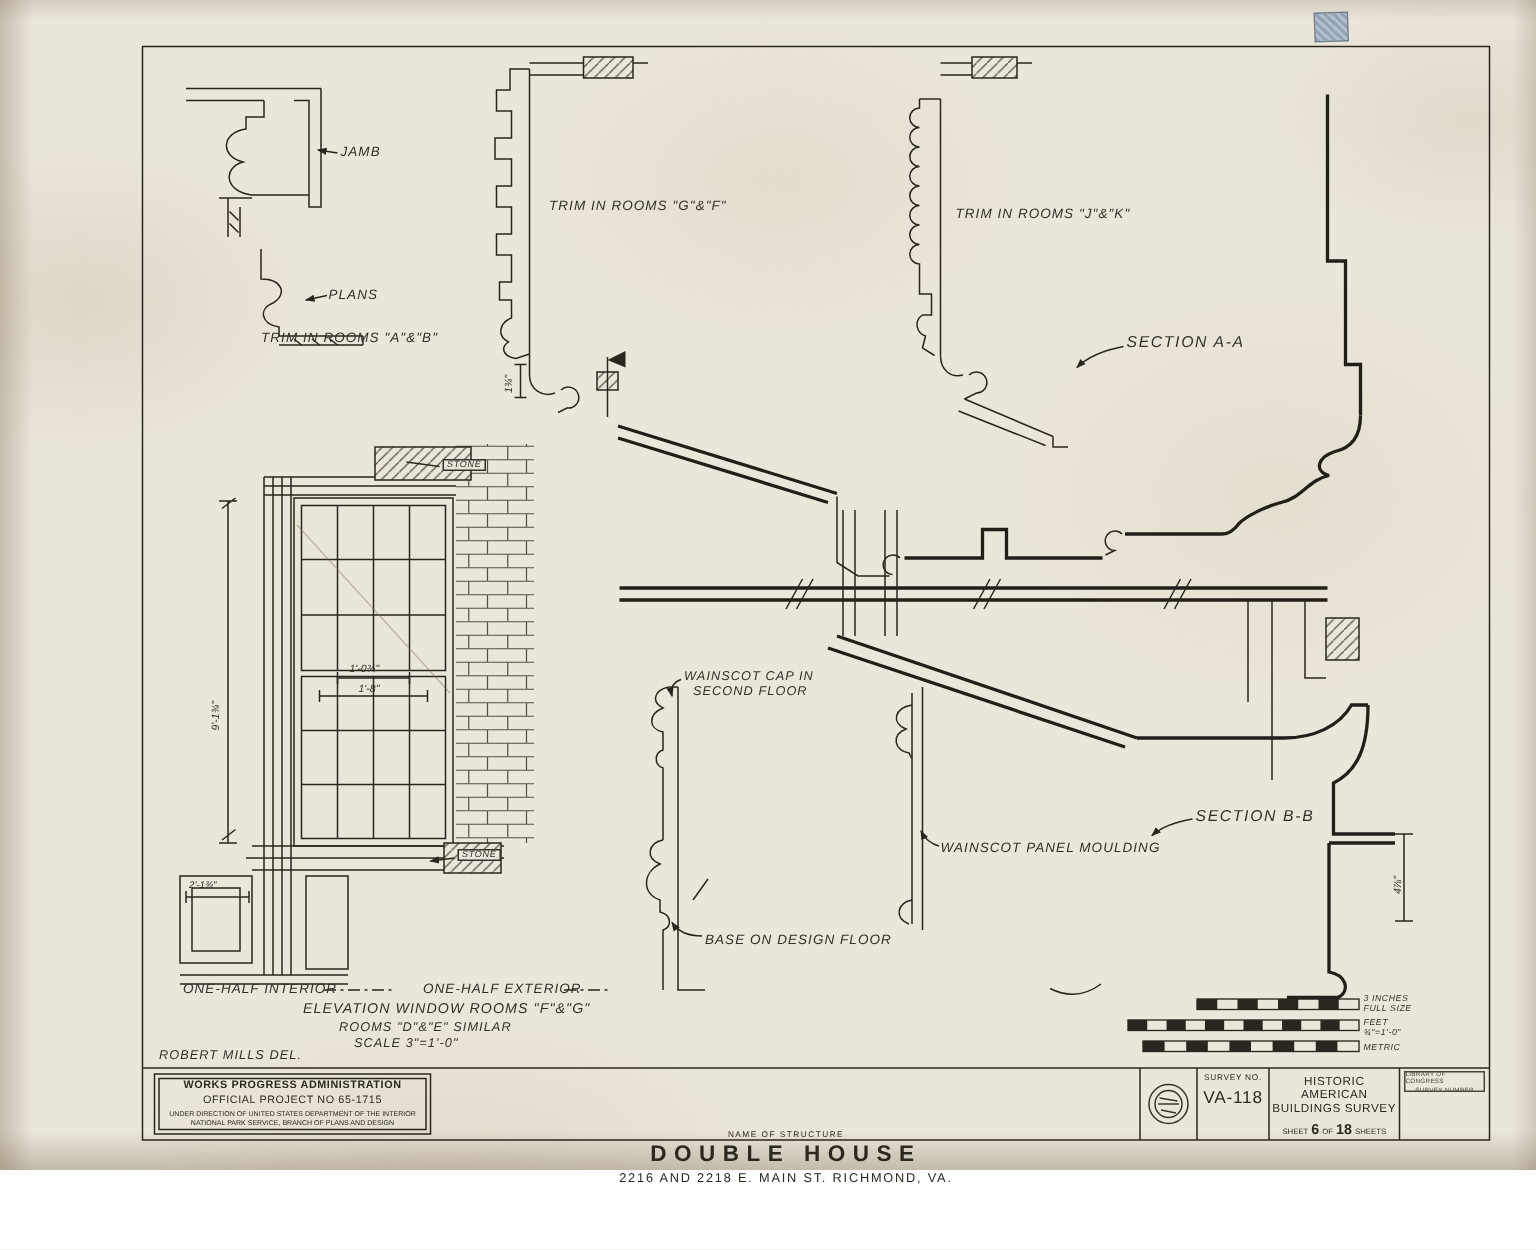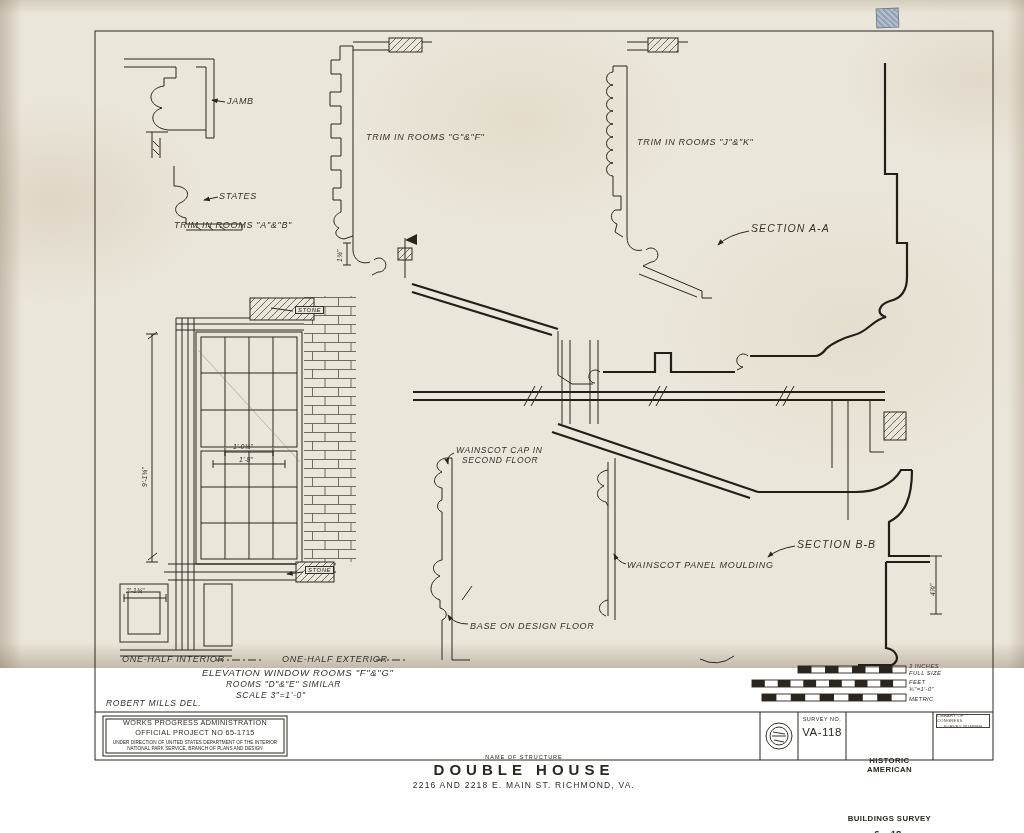--- a/index.html
+++ b/index.html
@@ -1,18 +1,18 @@
 <!DOCTYPE html>
 <html><head>
 <meta charset="utf-8">
 <style>
   * { margin:0; padding:0; box-sizing:border-box; }
   html,body { width:1024px; height:833px; overflow:hidden; }
   .page {
-    position:relative; width:1024px; height:668px;
+    position:relative; width:1024px; height:780px;
     font-family:"Liberation Sans", sans-serif; color:#2e2a23;
     background:
       radial-gradient(240px 160px at 520px 120px, rgba(176,158,120,.13), transparent 70%),
       radial-gradient(280px 210px at 850px 330px, rgba(176,158,120,.11), transparent 70%),
       radial-gradient(320px 170px at 300px 790px, rgba(150,130,95,.13), transparent 70%),
       radial-gradient(220px 150px at 55px 200px, rgba(150,130,95,.15), transparent 70%),
       radial-gradient(200px 120px at 980px 80px, rgba(150,130,95,.12), transparent 70%),
       linear-gradient(90deg, rgba(110,95,70,.30) 0, rgba(110,95,70,0) 22px),
       linear-gradient(270deg, rgba(110,95,70,.22) 0, rgba(110,95,70,0) 16px),
       linear-gradient(0deg, rgba(110,95,70,.32) 0, rgba(110,95,70,0) 26px),
@@ -37,30 +37,30 @@
   .ttl { font-size:15px; letter-spacing:2.6px; font-weight:bold; }
   .dim { position:absolute; font-size:7px; font-style:italic; white-space:nowrap; color:#33302a; }
   .s65 { font-size:6.5px; }
   .rot { transform:rotate(-90deg); transform-origin:left top; }
   .stone { position:absolute; font-size:6px; font-style:italic; letter-spacing:.5px;
            border:1px solid #33302a; padding:0 2px; background:rgba(235,230,218,.9); }
   .sc { position:absolute; font-size:5.8px; font-style:italic; letter-spacing:.4px;
         white-space:nowrap; color:#33302a; }
   .tbx { position:absolute; display:flex; flex-direction:column; align-items:center;
          text-align:center; color:#2c2820; }
-  .w1 { font-size:7.2px; font-weight:normal; letter-spacing:.4px; }
+  .w1 { font-size:7.2px; font-weight:bold; letter-spacing:.4px; }
   .w2 { font-size:7.2px; letter-spacing:.4px; margin-top:1px; }
   .w3 { font-size:4.7px; margin-top:3px; }
   .w4 { font-size:4.7px; margin-top:1px; }
   .nos { font-size:5.5px; letter-spacing:1px; }
   .bigname { font-size:15px; font-weight:bold; letter-spacing:5px; margin-top:1px; }
   .addr { font-size:8.5px; letter-spacing:1.2px; margin-top:2px;text-align:center; }
   .svlbl { font-size:5.5px; letter-spacing:.5px; }
   .svno  { font-size:11.5px; letter-spacing:.5px; margin-top:4px; }
-  .habs1 { font-size:7.8px; font-weight:bold; letter-spacing:.4px;margin-top:40px; }
+  .habs1 { font-size:7.8px; font-weight:normal; letter-spacing:.4px; }
   .sheetrow { display:flex; align-items:baseline; gap:2px; margin-top:5px; }
   .sheetrow .sm { font-size:5.2px; } .sheetrow .bg { font-size:9.5px; font-weight:bold; }
   .lib { position:absolute; display:flex; flex-direction:column; justify-content:center;
          align-items:center; border:1px solid #4a443a; font-size:4.2px; color:#4a443a;
          letter-spacing:.2px; line-height:1.3; }
   .stamp { position:absolute; left:876px; top:8px; width:23px; height:20px;
            background:repeating-linear-gradient(45deg,#8299b0 0 2px,#a9b9c9 2px 4px);
            border:1px solid #5a6e85; opacity:.85; transform:rotate(-2deg); }
 </style>
 </head>
@@ -225,21 +225,21 @@
       <path class="ln" d="M760,712 V760 M798,712 V760 M846,712 V760 M933,712 V760"></path>
       <rect class="ln" x="103" y="716" width="184" height="40"></rect>
       <rect class="ln" x="106" y="719" width="178" height="34" stroke-width="0.7"></rect>
       <circle class="seal" cx="779" cy="736" r="13"></circle>
       <circle class="seal" cx="779" cy="736" r="9"></circle>
       <path class="seal" d="M773,732 l12,2 M772,736 h14 M774,740 l10,2" stroke-width="0.7"></path>
     </g>
   </svg>
 
   <div class="ann" style="left:227px;top:96px">JAMB</div>
-  <div class="ann" style="left:219px;top:191px">STATES</div>
+  <div class="ann" style="left:219px;top:191px">PLANS</div>
   <div class="ann" style="left:174px;top:220px">TRIM IN ROOMS "A"&amp;"B"</div>
   <div class="ann" style="left:366px;top:132px">TRIM IN ROOMS "G"&amp;"F"</div>
   <div class="ann" style="left:637px;top:137px">TRIM IN ROOMS "J"&amp;"K"</div>
   <div class="ann ann-md" style="left:751px;top:222px">SECTION A-A</div>
   <div class="ann ann-md" style="left:797px;top:538px">SECTION B-B</div>
   <div class="ann s85" style="left:456px;top:445px">WAINSCOT CAP IN</div>
   <div class="ann s85" style="left:462px;top:455px">SECOND FLOOR</div>
   <div class="ann" style="left:627px;top:560px">WAINSCOT PANEL MOULDING</div>
   <div class="ann" style="left:470px;top:621px">BASE ON DESIGN FLOOR</div>
   <div class="ann" style="left:122px;top:654px">ONE-HALF INTERIOR</div>

